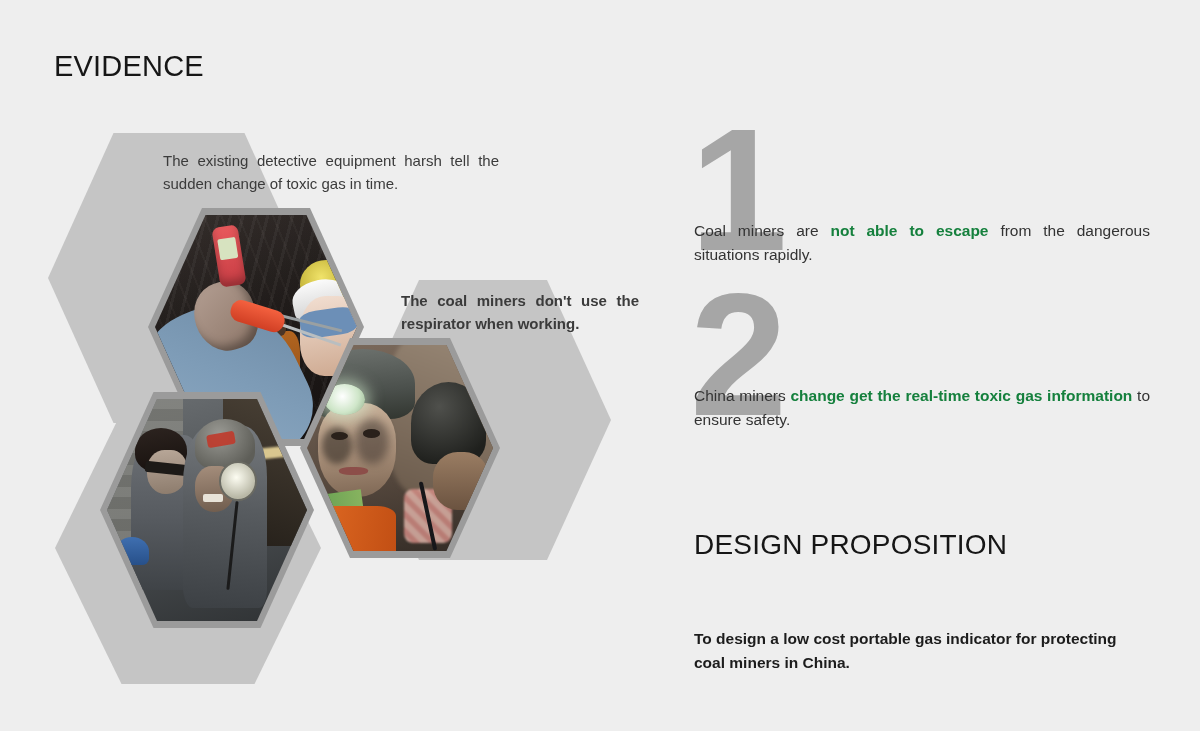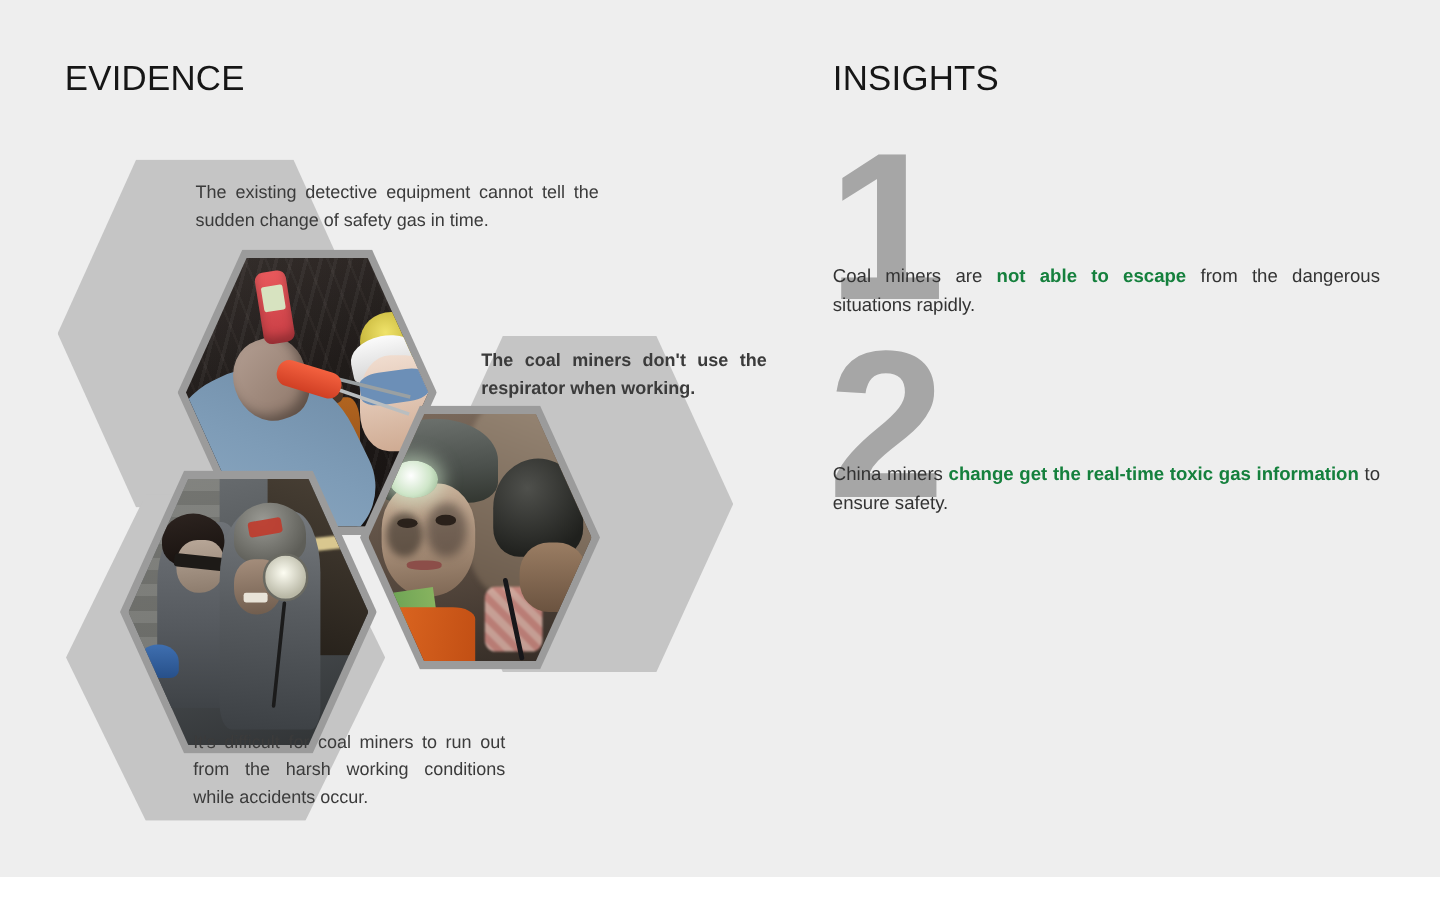--- a/index.html
+++ b/index.html
@@ -306,35 +306,35 @@
         <div class="helmet-b"></div>
         <div class="face-b"></div>
         <div class="teeth"></div>
         <div class="lamp-b"></div>
         <div class="cable"></div>
         <div class="bluehat"></div>
       </div>
     </div>
   </div>
 
-  <div class="evidence-caption" id="caption-1">The existing detective equipment cannot tell the sudden change of safety gas in time.</div>
+  <div class="evidence-caption" id="caption-1">The existing detective equipment harsh tell the sudden change of toxic gas in time.</div>
   <div class="evidence-caption" id="caption-2">The coal miners don't use the respirator when working.</div>
-  <div class="evidence-caption" id="caption-3">It's difficult for coal miners to run out from the harsh working conditions while accidents occur.</div>
-
-  <div class="section-heading" id="heading-insights">INSIGHTS</div>
+
 
   <div class="insight-block" id="insight-1">
     <div class="insight-number">1</div>
     <div class="insight-text">
       <span>Coal miners are </span><b>not able to escape</b><span> from the dangerous situations rapidly.</span>
     </div>
   </div>
 
   <div class="insight-block" id="insight-2">
     <div class="insight-number">2</div>
     <div class="insight-text">
       <span>China miners </span><b>change get the real-time toxic gas information</b><span> to ensure safety.</span>
     </div>
   </div>
 
-
+  <div class="section-heading" id="heading-proposition">DESIGN PROPOSITION</div>
+
+  <div id="proposition-text">To design a low cost portable gas indicator for protecting coal miners in China.</div>
 
 </div>
 
 </body></html>

